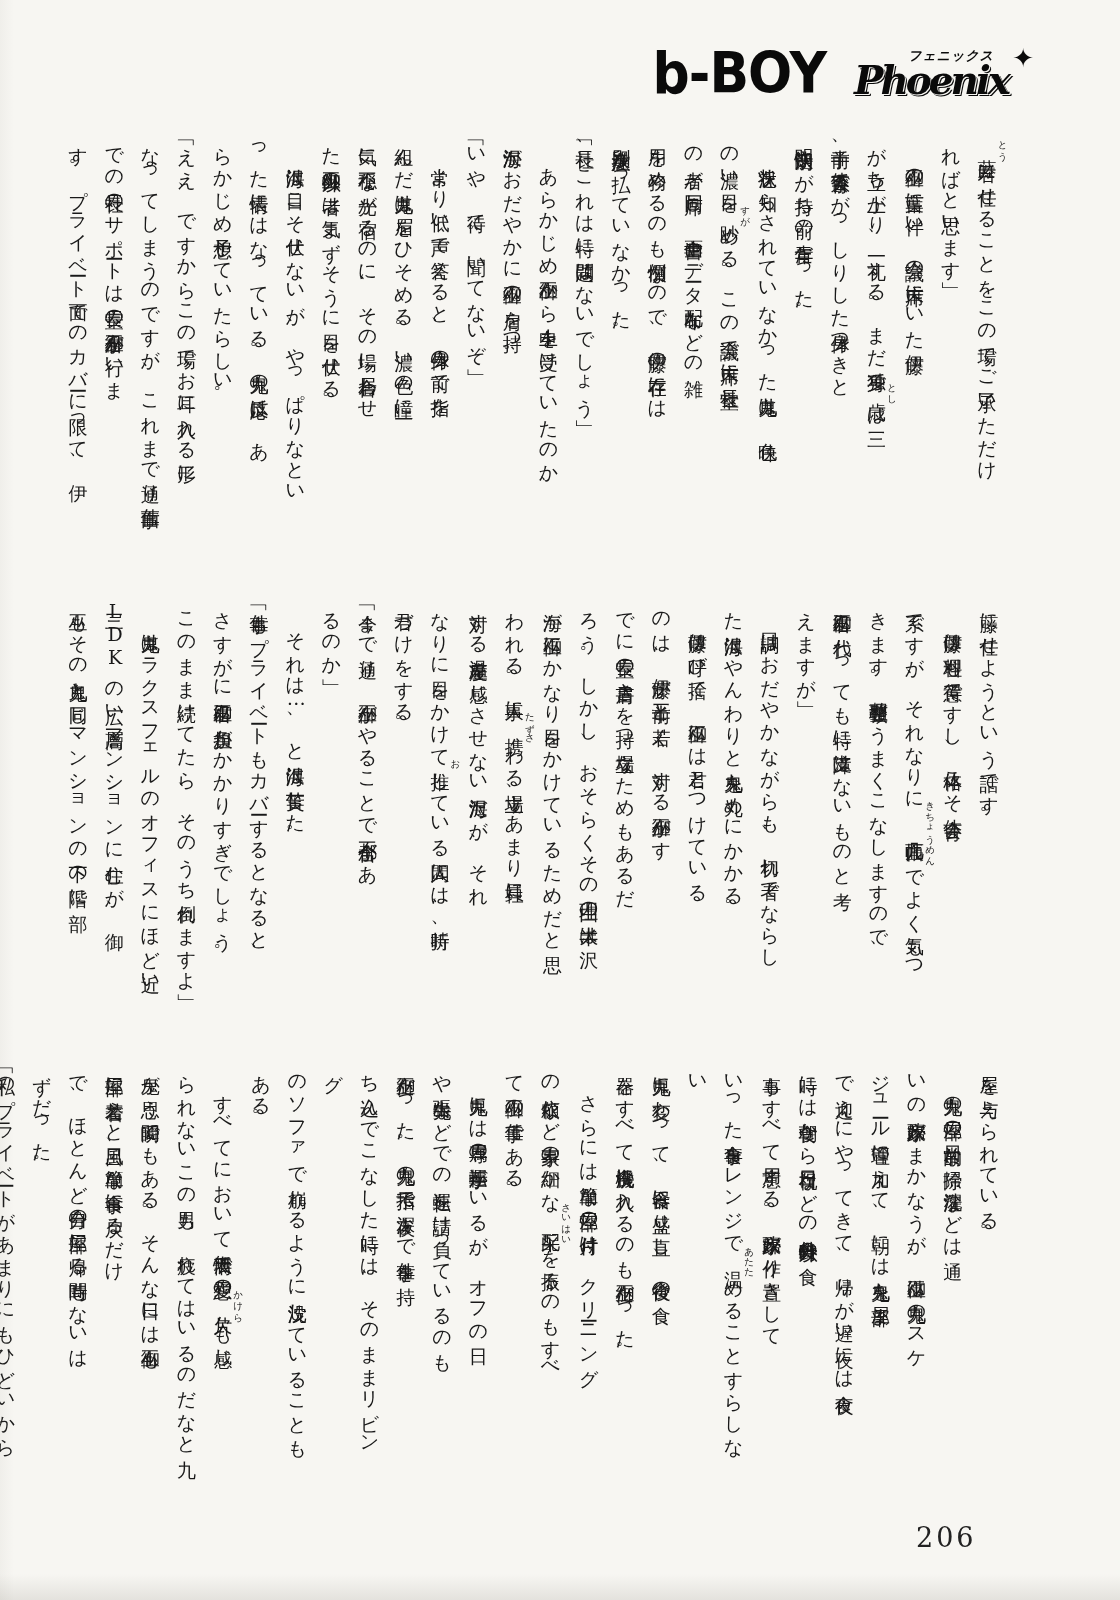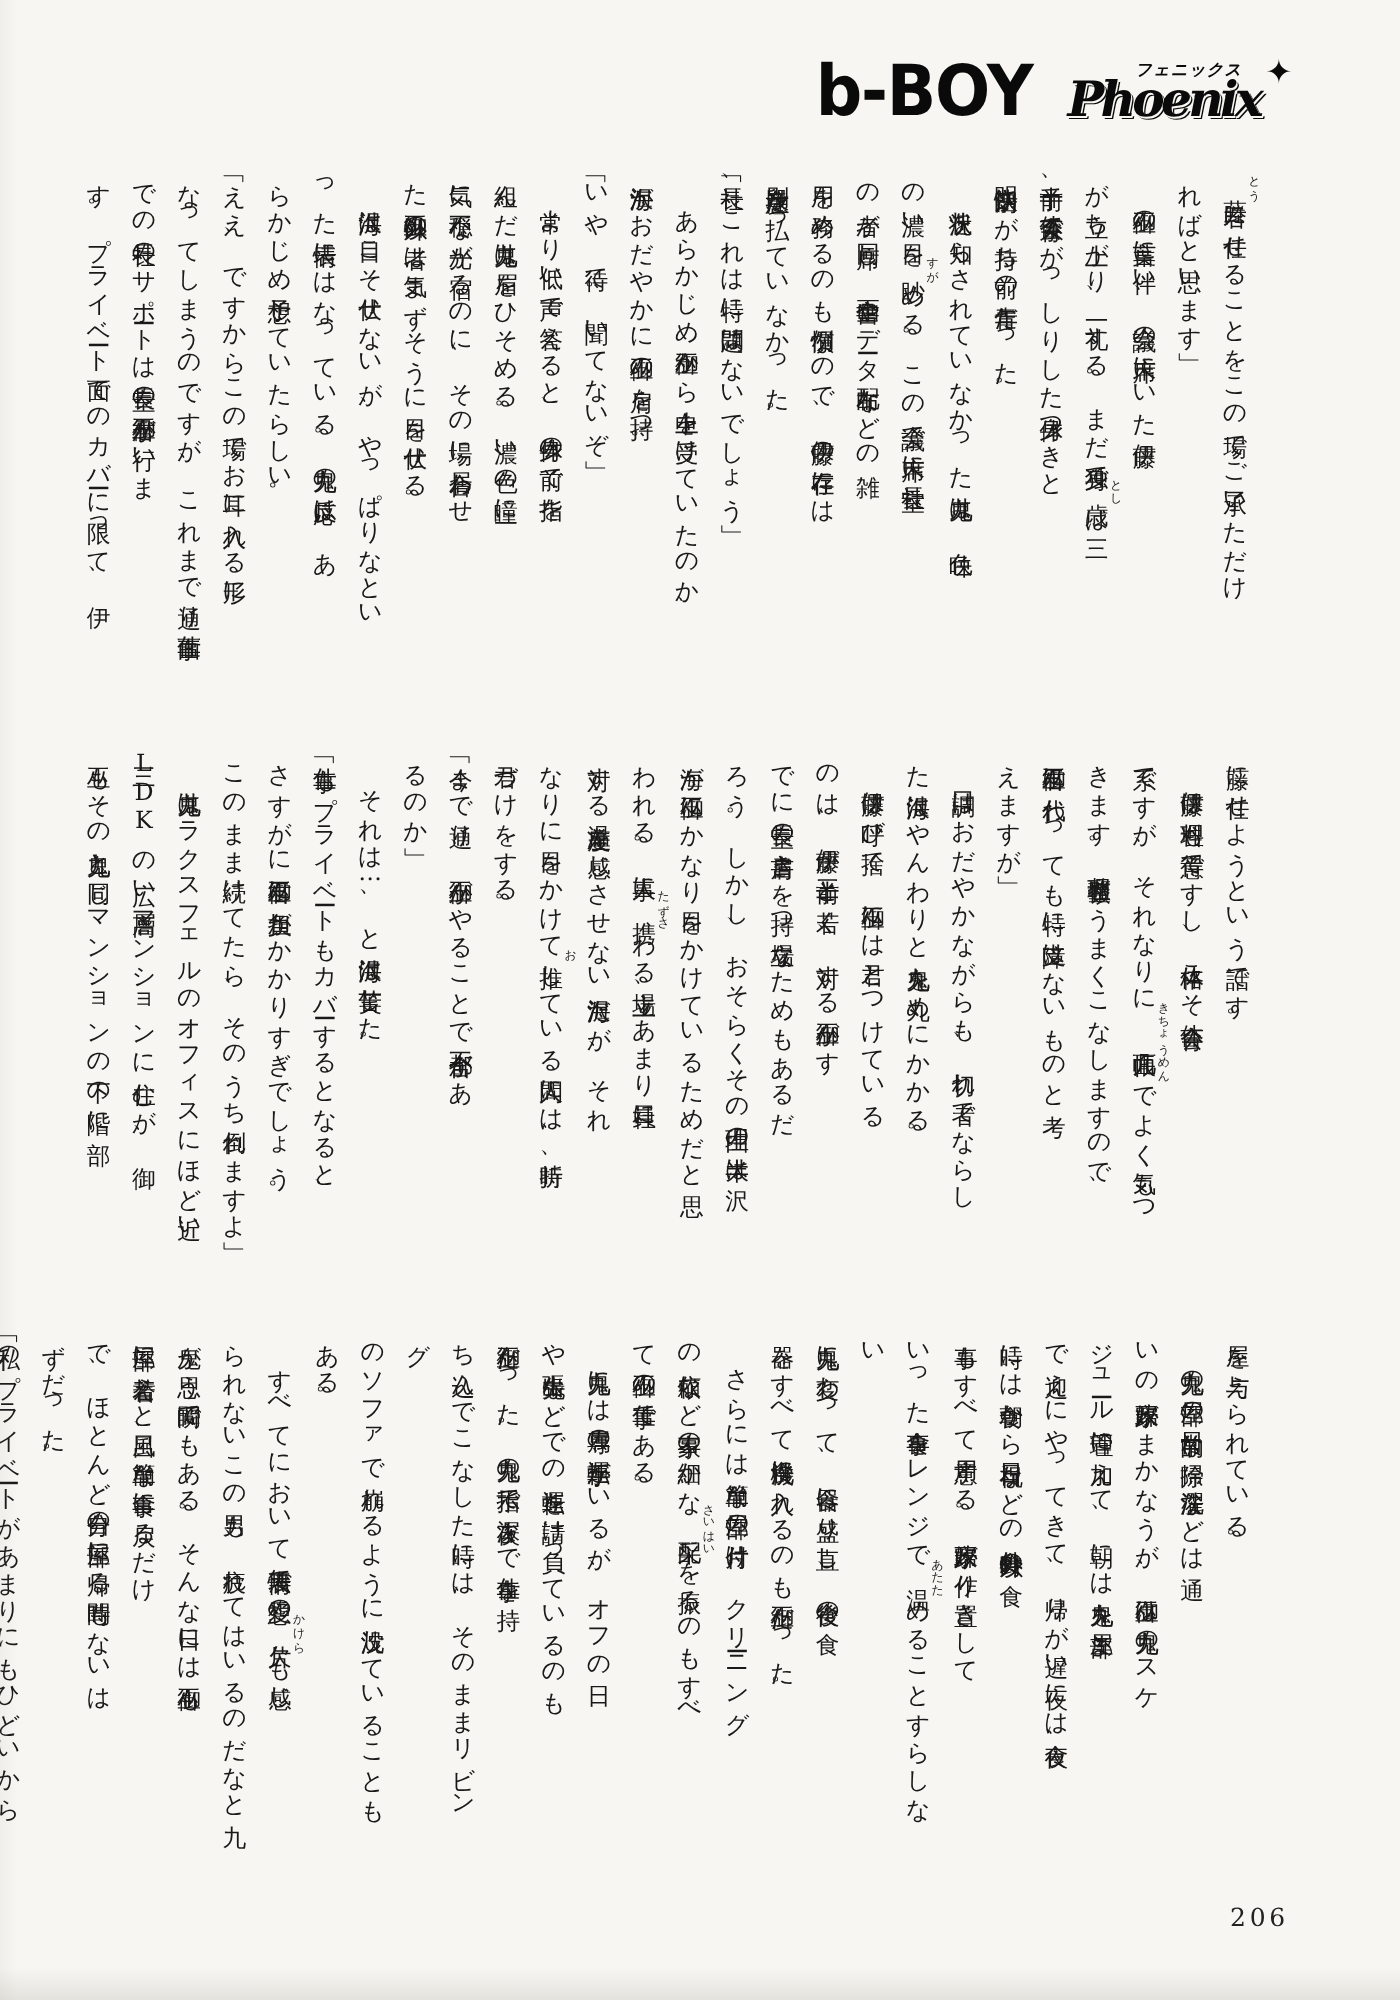--- a/index.html
+++ b/index.html
@@ -79,23 +79,23 @@
     letter-spacing:0;
     text-orientation:upright;
   }
   .band-top{top:134px;height:398px;}
   .band-middle{top:599px;height:398px;}
   .band-bottom{top:1062px;height:398px;}
 
   
   .page-number{
     position:absolute;
-    top:1522px;left:984px;
+    top:1522px;left:916px;
     font-family:"DejaVu Serif", serif;
-    font-size:20px;letter-spacing:3px;
+    font-size:27px;letter-spacing:3px;
     color:#222;
   }
 </style>
 </head>
 <body>
 
 <div class="page">
 
   <header class="logo">
     <span class="logo-main">b-BOY</span>

